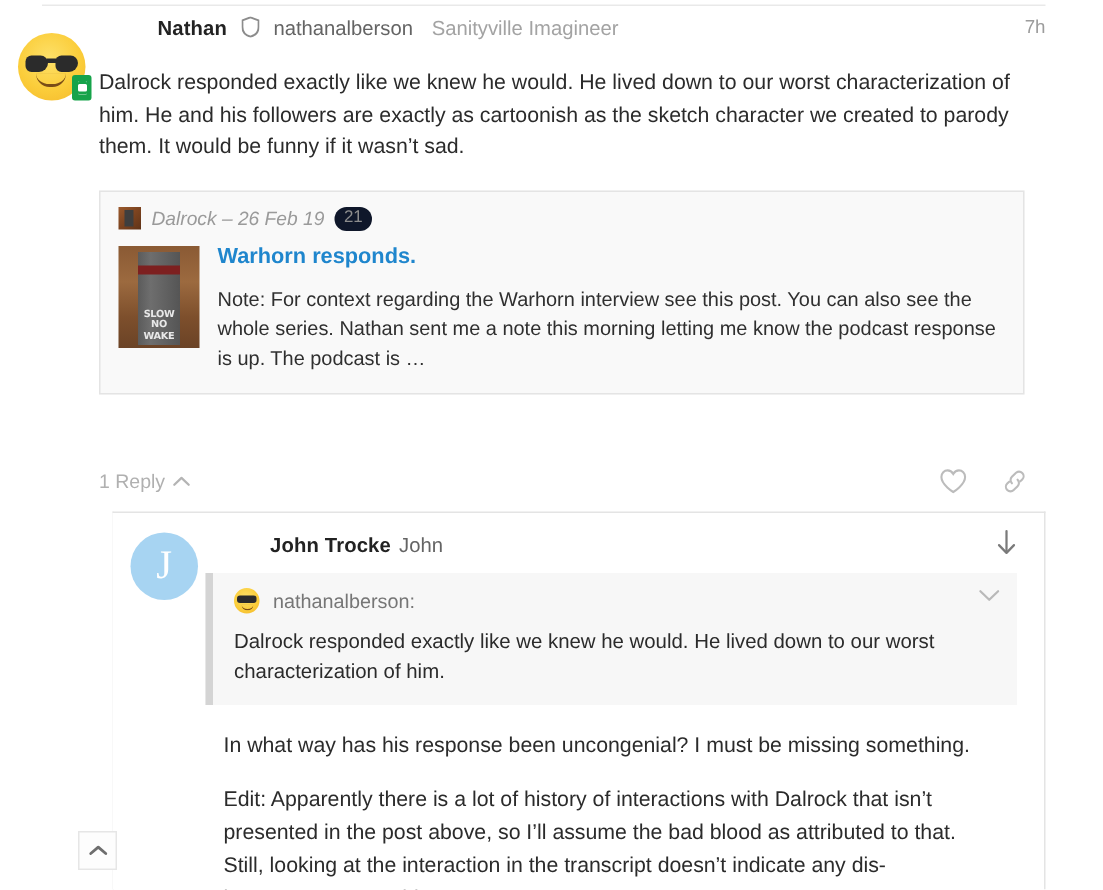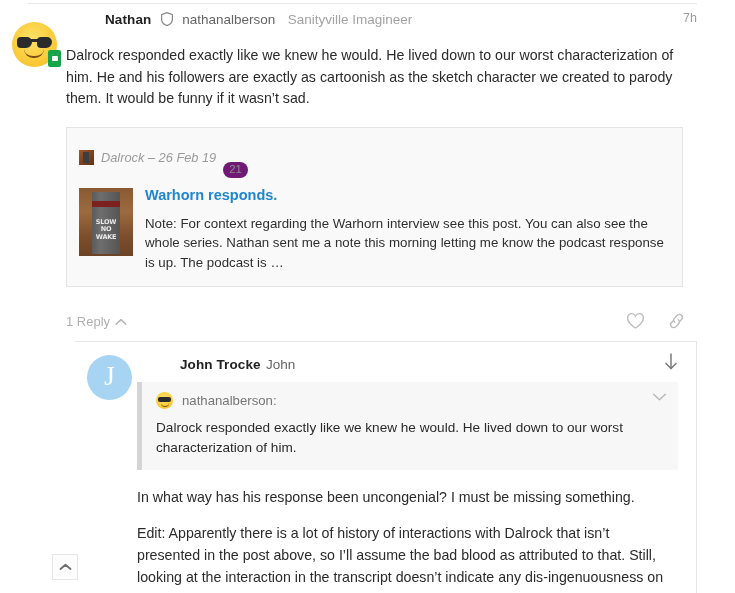--- a/index.html
+++ b/index.html
@@ -153,25 +153,24 @@
   }
   .onebox-source {
     font-size: 12.8px;
     color: #9a9a9a;
     font-style: italic;
   }
   .count-pill {
     display: inline-block;
     font-size: 11.3px;
     color: #8d8d8d;
-    background: #701a75;
+    background: #0f172a;
     border-radius: 9px;
     padding: 1px 6px 2px 6px;
     line-height: 13px;
-    margin-top: 24px;
   }
   .onebox-body { position: relative; }
   .thumb {
     float: left;
     width: 54px; height: 68px;
     margin: 2px 12px 2px 0;
     background: linear-gradient(180deg, #8a5a34 0%, #9c6a3f 35%, #7d4f2c 70%, #6b4326 100%);
     position: relative;
     overflow: hidden;
   }
@@ -182,21 +181,21 @@
     background: linear-gradient(90deg, #5b5b5b 0%, #6e6e6e 30%, #555555 100%);
   }
   .thumb .stripe {
     position: absolute;
     left: 13px; top: 13px;
     width: 28px; height: 6px;
     background: #7d2020;
   }
   .thumb .txt {
     position: absolute;
-    left: 14px; top: 31px;
+    left: 14px; top: 42px;
     width: 26px;
     color: #e8e8e8;
     font-family: "DejaVu Sans", sans-serif;
     font-size: 6.5px;
     font-weight: bold;
     line-height: 7.5px;
     text-align: center;
     letter-spacing: -0.2px;
   }
   .onebox-title {
@@ -333,21 +332,21 @@
     margin: 0;
     padding-right: 30px;
   }
 
   .p2-body {
     margin: 16px 24px 0 62px;
     font-size: 14.2px;
     line-height: 22px;
     color: #2b2b2b;
   }
-  .p2-body p { margin: 0; }
+  .p2-body p { margin: 12px; }
   .p2-body p + p { margin-top: 14px; }
 
   
   .to-top {
     position: absolute;
     left: 52px; top: 554px;
     width: 26px; height: 26px;
     background: #fdfdfd;
     border: 1px solid #e6e6e6;
     display: flex;

